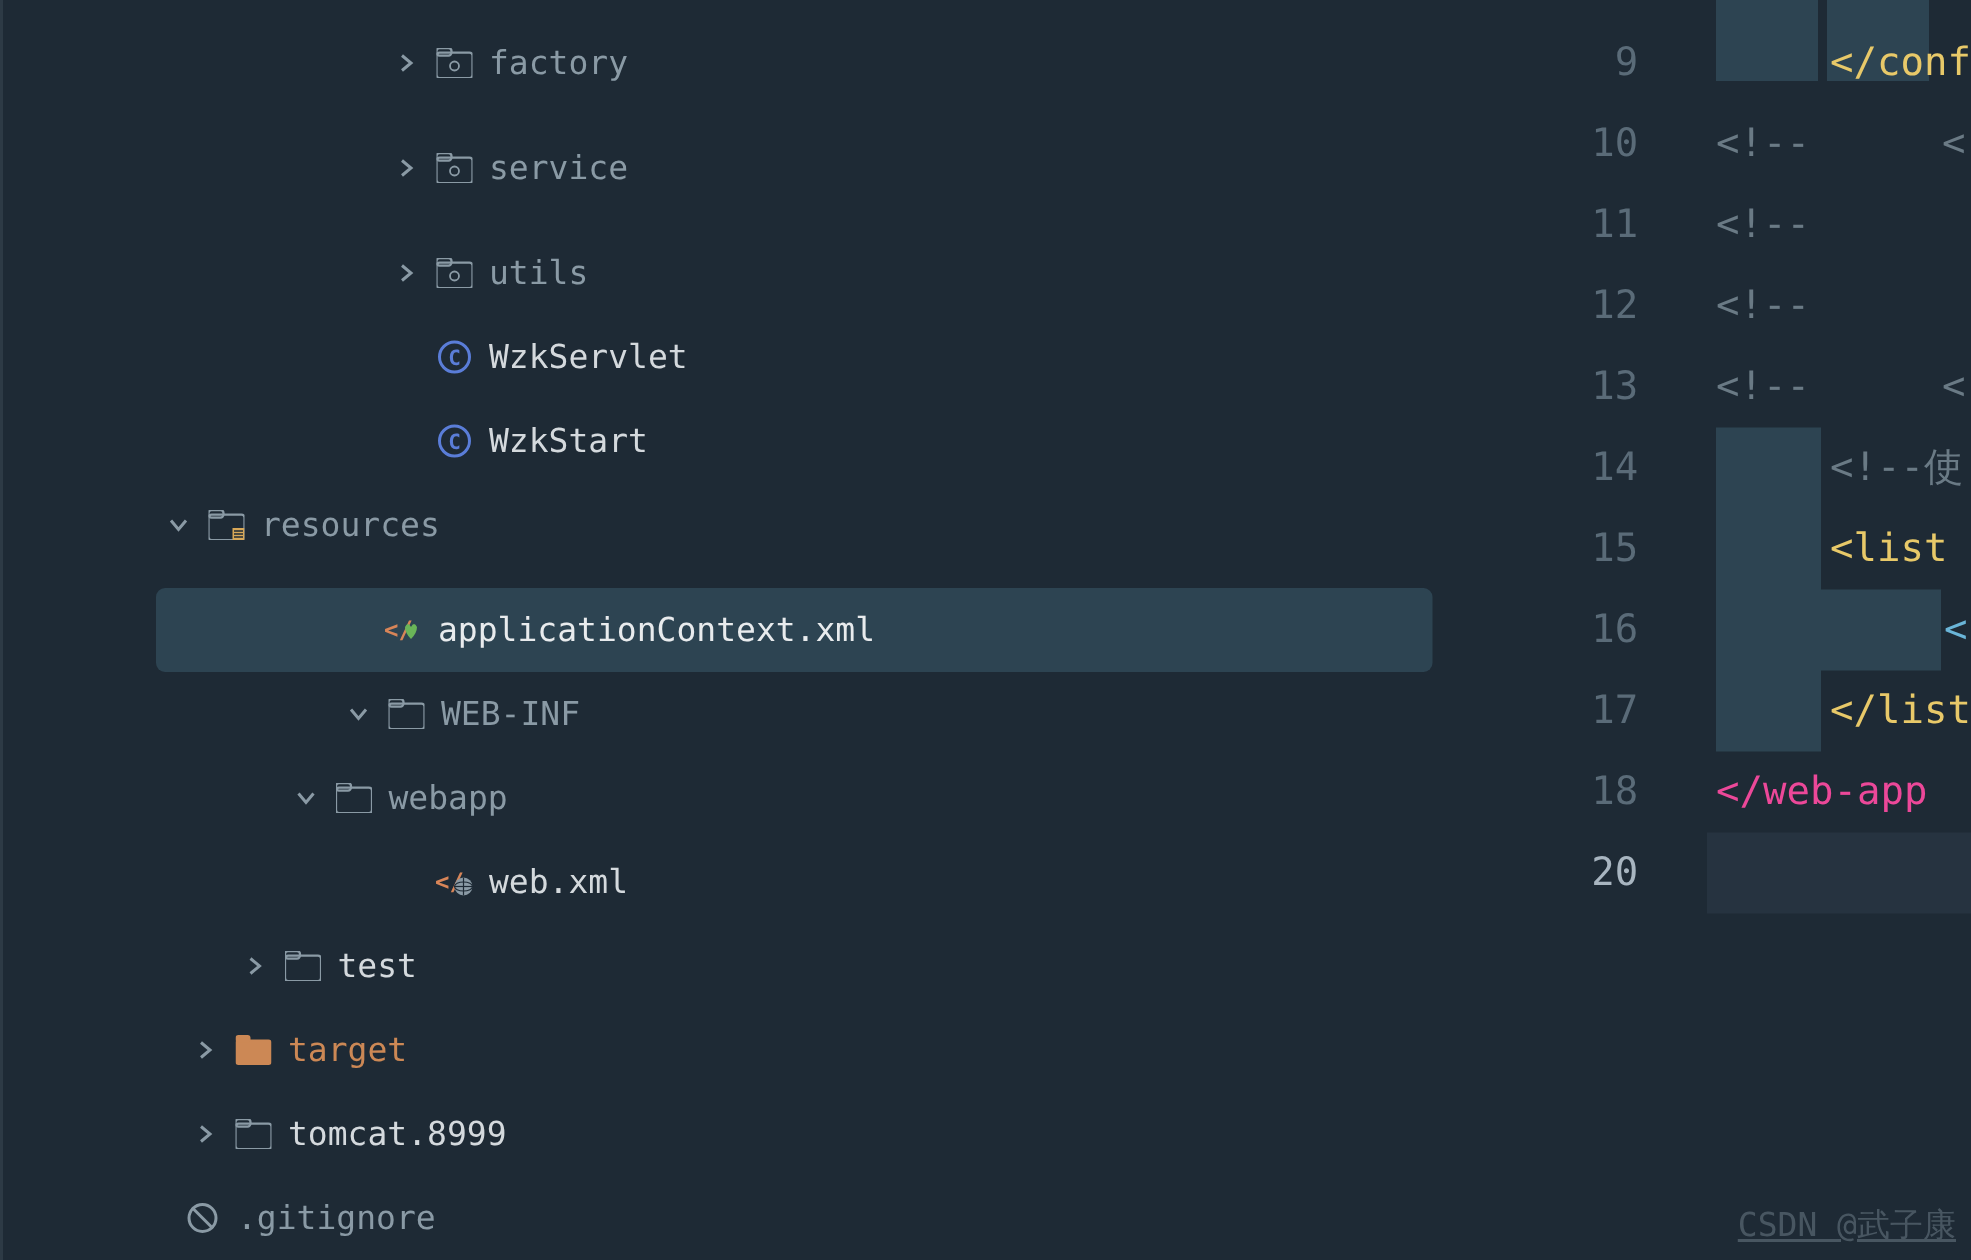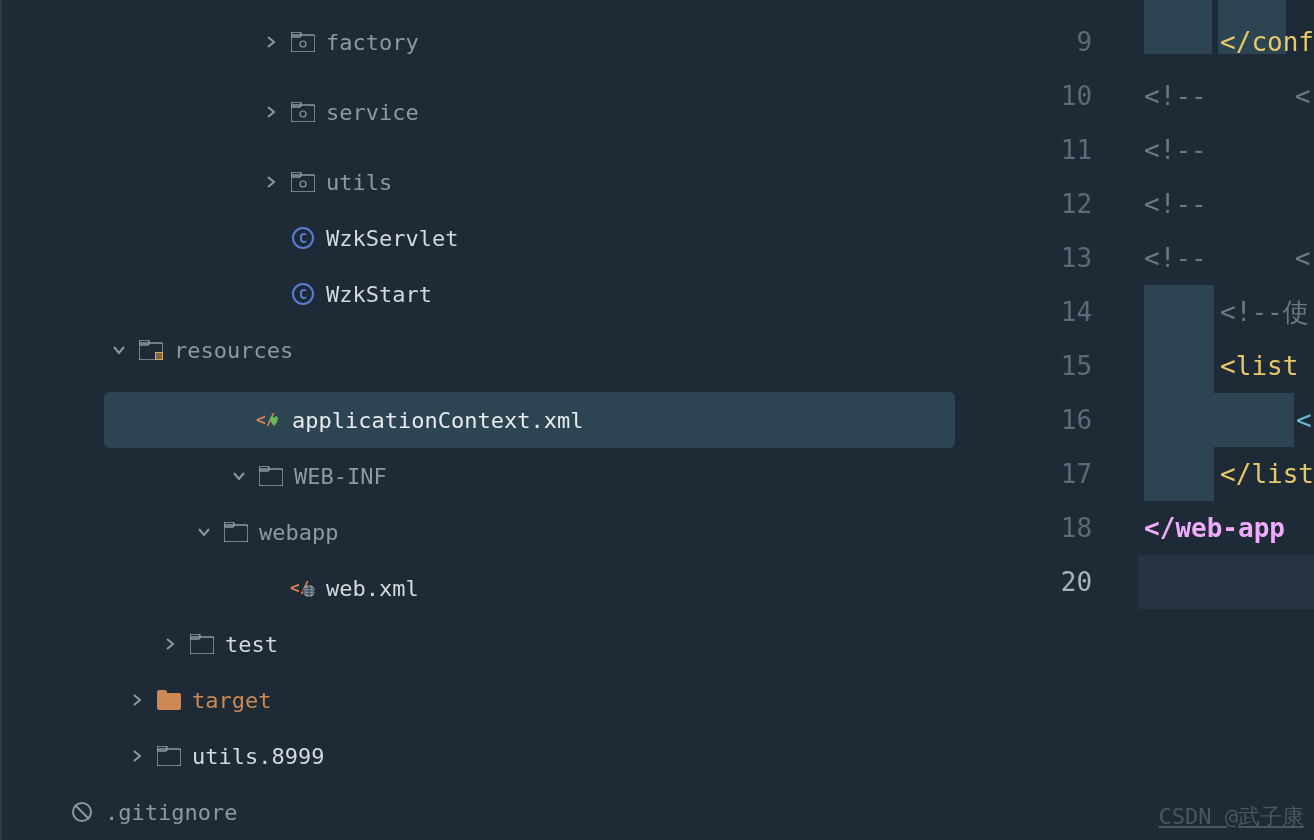--- a/index.html
+++ b/index.html
@@ -100,21 +100,21 @@
     }
     .code-line.current-line { background: #263340; }
     .highlight-block {
       position: absolute;
       background: #2d4452;
     }
     .tag-close { color: #e8c969; }
     .tag-open { color: #e8c969; }
     .comment { color: #6a7a85; }
     .bracket { color: #6ab5d8; }
-    .tag-end { color: #f0abfc; font-weight: bold; }
+    .tag-end { color: #ec4899; }
     
     .watermark {
       position: absolute;
       bottom: 8px;
       right: 10px;
       color: #65747f;
       font-size: 22px;
       opacity: 0.6;
       text-decoration: underline;
     }
@@ -303,24 +303,24 @@
           <svg width="12" height="12" viewBox="0 0 12 12">
             <path d="M3 1 L9 6 L3 11" fill="none" stroke="#8a9aa5" stroke-width="2"></path>
           </svg>
         </span>
       <span class="icon">
           <svg width="24" height="20" viewBox="0 0 24 20">
             <rect x="0" y="3" width="24" height="17" rx="2" fill="none" stroke="#8a9aa5" stroke-width="1.5"></rect>
             <rect x="0" y="0" width="10" height="5" rx="2" fill="none" stroke="#8a9aa5" stroke-width="1.5"></rect>
           </svg>
         </span>
-      <span class="label label-white">utils.8999</span>
-    </div>
-
-    <div class="tree-item indent-0" style="padding-left:67px">
+      <span class="label label-white">tomcat.8999</span>
+    </div>
+
+    <div class="tree-item indent-0" style="padding-left:120px">
       <span class="icon">
           <svg width="24" height="24" viewBox="0 0 24 24">
             <circle cx="12" cy="12" r="9" fill="none" stroke="#8a9aa5" stroke-width="2"></circle>
             <line x1="5" y1="5" x2="19" y2="19" stroke="#8a9aa5" stroke-width="2"></line>
           </svg>
         </span>
       <span class="label">.gitignore</span>
     </div>
 
   </div>

